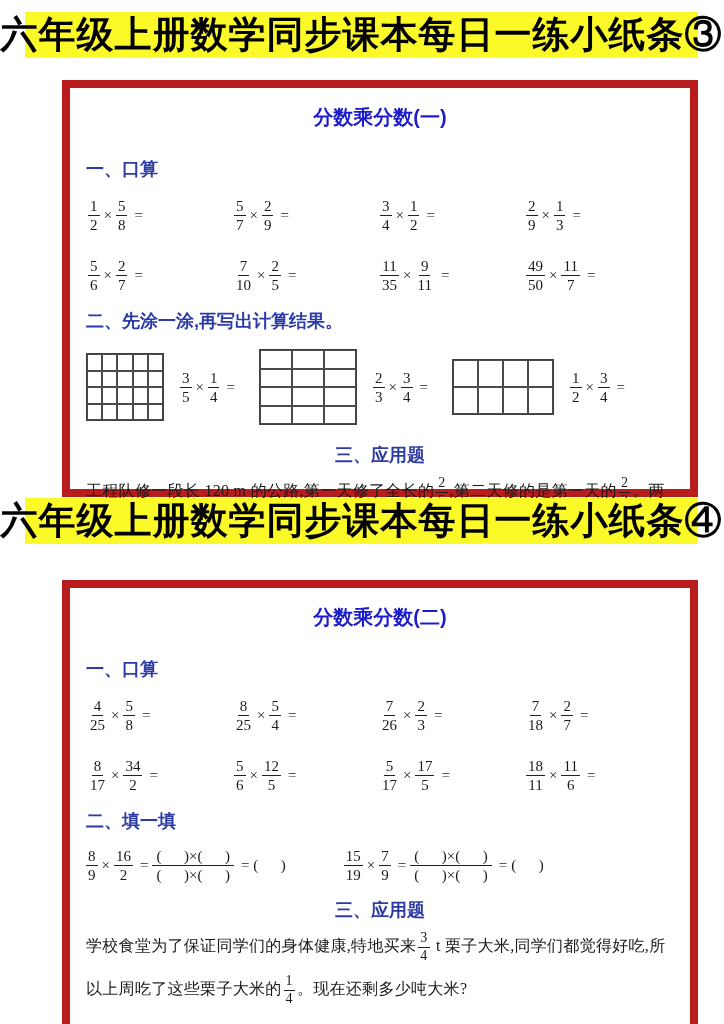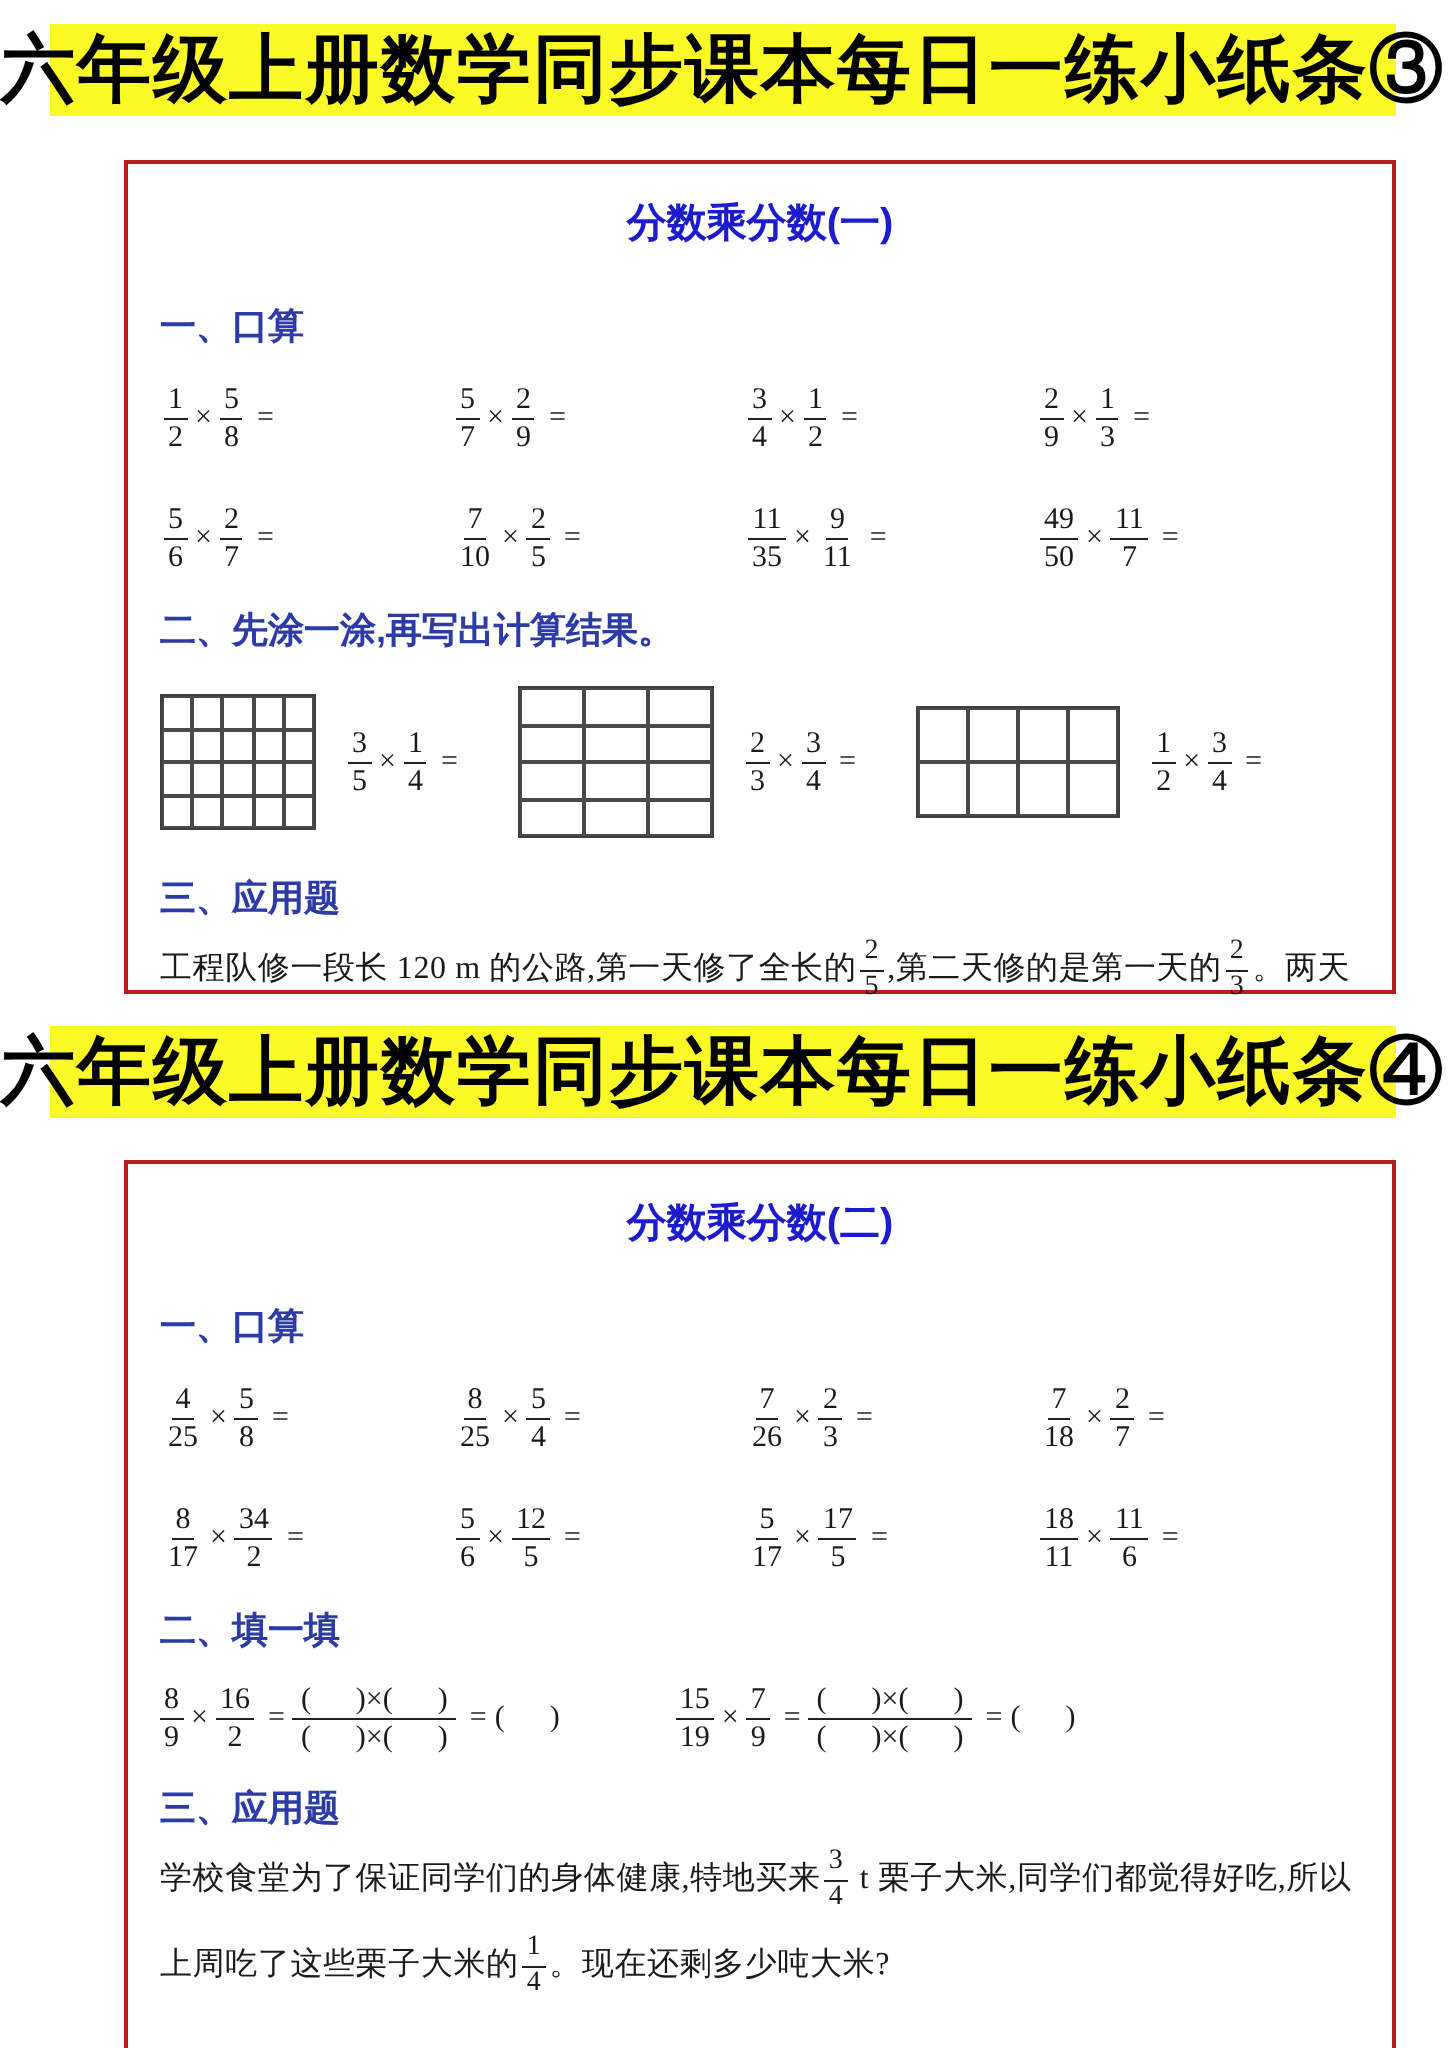--- a/index.html
+++ b/index.html
@@ -10,39 +10,39 @@
     overflow:hidden;
   }
   .banner {
     position:absolute; left:25px; width:673px; height:46px;
     background:#fbf928; color:#000;
     display:flex; align-items:center; justify-content:center;
     font-family:"Liberation Sans", sans-serif; font-weight:900;
     font-size:37px; letter-spacing:1px; white-space:nowrap;
   }
   #banner1 { top:12px; }
-  #banner2 { top:513px; }
+  #banner2 { top:498px; }
   .sheet {
     position:absolute; left:62px; width:636px;
-    border:2px solid #b91c1c; background:#fff; padding:12px 16px;
+    border:8px solid #b91c1c; background:#fff; padding:12px 16px;
   }
   #sheet1 { top:80px;  height:417px; }
   #sheet2 { top:580px; height:535px; }
   .sheet-title {
     text-align:center; margin-top:4px;
     color:#1c1ccd; font-family:"Liberation Sans", sans-serif;
     font-weight:bold; font-size:20px;
   }
   .section-heading {
     color:#2c3ba6; font-family:"Liberation Sans", sans-serif;
     font-weight:bold; font-size:18px;
   }
   .h-oral { margin-top:26px; }
   .h-mid  { margin-top:12px; }
-  .h-word { margin-top:14px; }
+  .h-word { margin-top:14px;text-align:center; }
 
   
   .frac {
     display:inline-flex; flex-direction:column; align-items:center;
     vertical-align:middle; font-size:15px; line-height:1.2; color:#1a1a1a;
   }
   .frac .num { border-bottom:1.3px solid #222; padding:0 2px; text-align:center; }
   .frac .den { padding:0 2px; text-align:center; }
   .expr { display:inline-flex; align-items:center; gap:3px; }
   .op, .eq { font-size:15px; padding:0 1px; }

